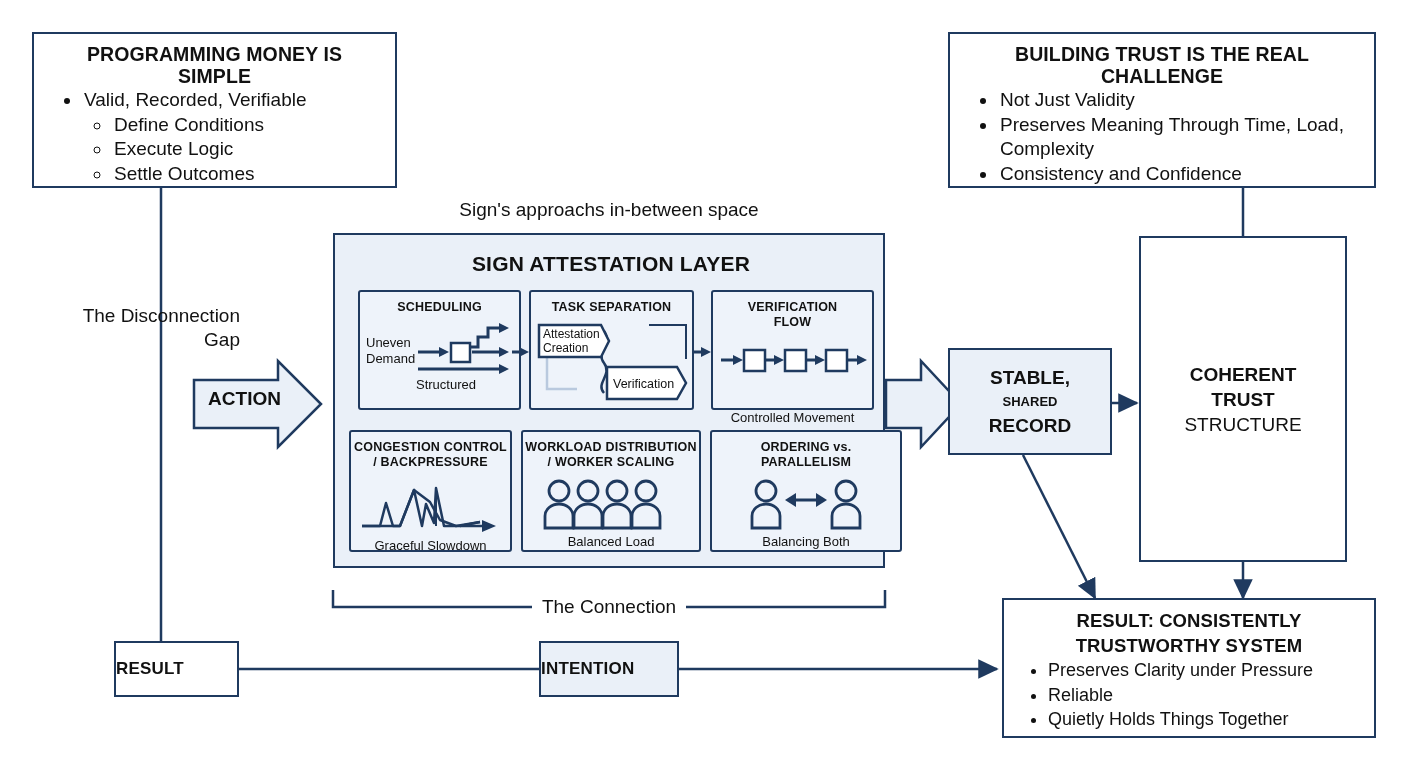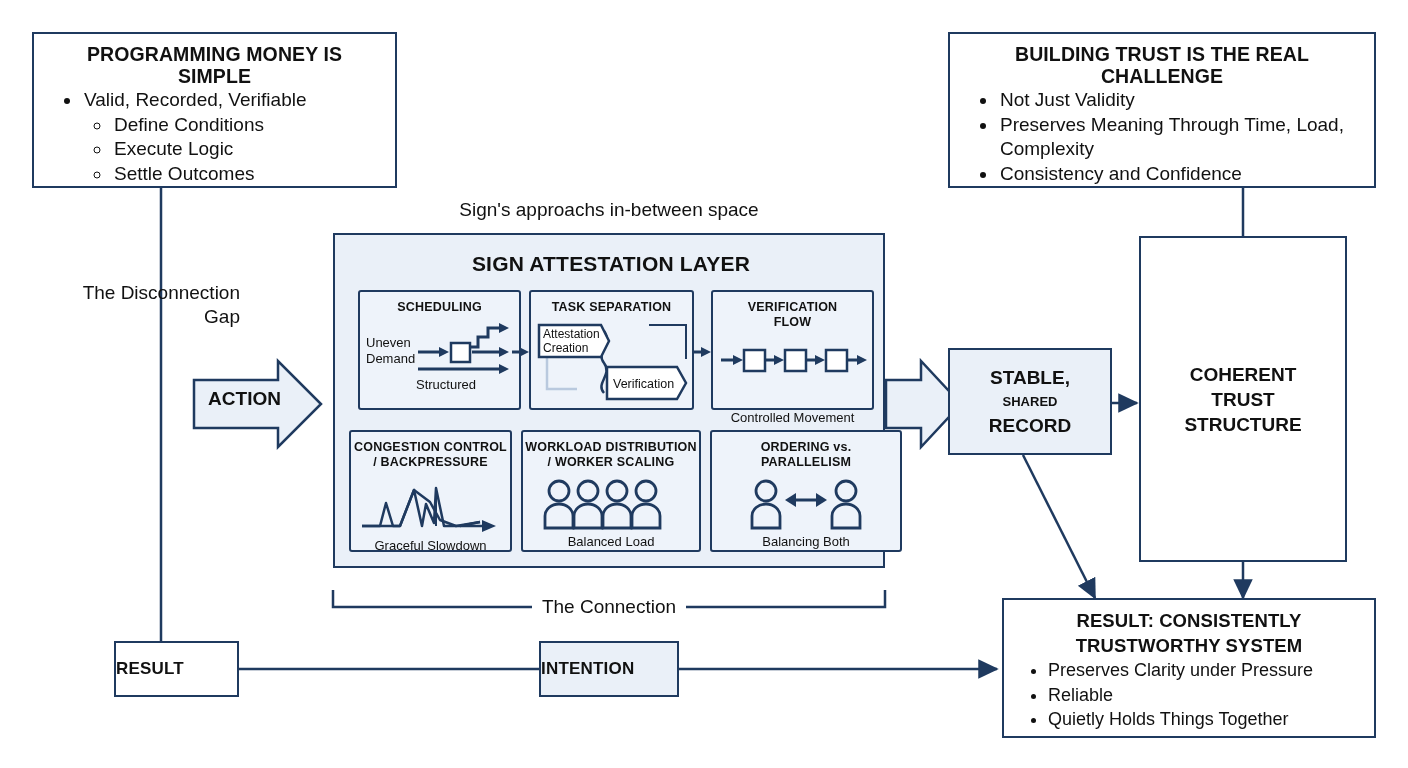--- a/index.html
+++ b/index.html
@@ -123,21 +123,21 @@
 
   <div class="abs box topbox" style="left:948px; top:32px; width:428px; height:156px;">
     <div class="hdr">BUILDING TRUST IS THE REAL CHALLENGE</div>
     <ul>
       <li>Not Just Validity</li>
       <li>Preserves Meaning Through Time, Load, Complexity</li>
       <li>Consistency and Confidence</li>
     </ul>
   </div>
 
-  <div class="abs plainlabel" style="left:40px; top:281px; width:200px; text-align:right;">
+  <div class="abs plainlabel" style="left:40px; top:304px; width:200px; text-align:right;">
     <div>The Disconnection</div>
     <div>Gap</div>
   </div>
 
   <div class="abs" style="left:192px; top:358px; width:132px; height:92px;">
     <svg width="132" height="92" viewBox="0 0 132 92">
       <path d="M2,22 L86,22 L86,3 L129,46 L86,89 L86,70 L2,70 Z" fill="#eaf0f8" stroke="#1f3a5f" stroke-width="2.5" stroke-linejoin="miter"></path>
     </svg>
     <div class="abs" style="left:0; top:30px; width:105px; text-align:center; font-size:19px; font-weight:bold;">ACTION</div>
   </div>
@@ -276,21 +276,21 @@
 
   <div class="abs box-tint" style="left:948px; top:348px; width:164px; height:107px; display:flex; flex-direction:column; align-items:center; justify-content:center;">
     <div style="font-size:19px; font-weight:bold; line-height:24px;">STABLE,</div>
     <div style="font-size:13px; font-weight:bold; line-height:24px;">SHARED</div>
     <div style="font-size:19px; font-weight:bold; line-height:24px;">RECORD</div>
   </div>
 
   <div class="abs box" style="left:1139px; top:236px; width:208px; height:326px; display:flex; flex-direction:column; align-items:center; justify-content:center;">
     <div style="font-size:19px; font-weight:bold; line-height:25px;">COHERENT</div>
     <div style="font-size:19px; font-weight:bold; line-height:25px;">TRUST</div>
-    <div style="font-size:19px; font-weight:bold; line-height:25px;">STRUCTURE</div>
+    <div style="font-size:19px; font-weight:normal; line-height:25px;">STRUCTURE</div>
   </div>
 
   <div class="abs flowbox" style="left:114px; top:641px; width:125px; height:56px;">
     <span>RESULT</span>
   </div>
 
   <div class="abs flowbox" style="left:539px; top:641px; width:140px; height:56px; background:#eaf0f8;">
     <span>INTENTION</span>
   </div>
 

